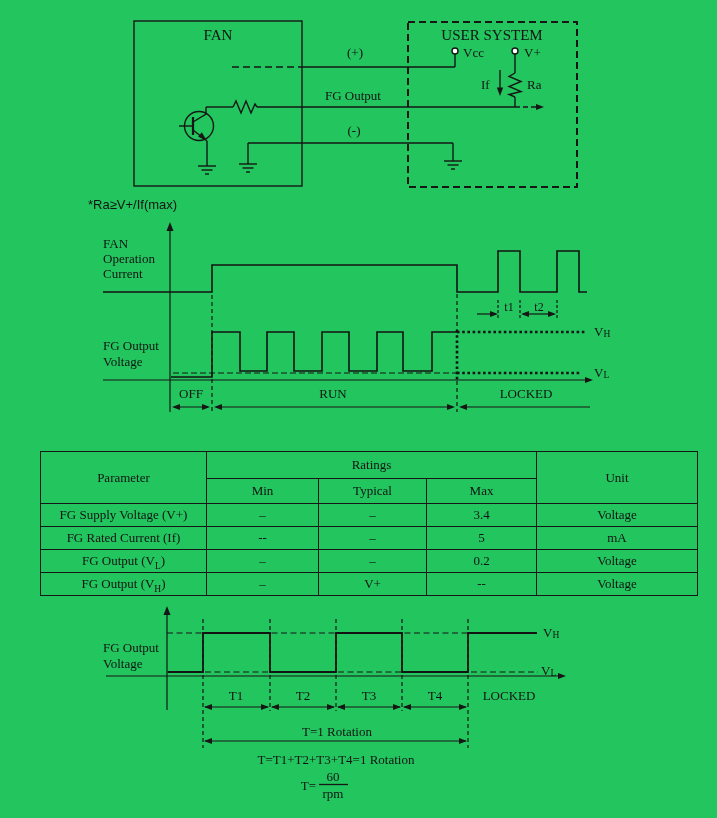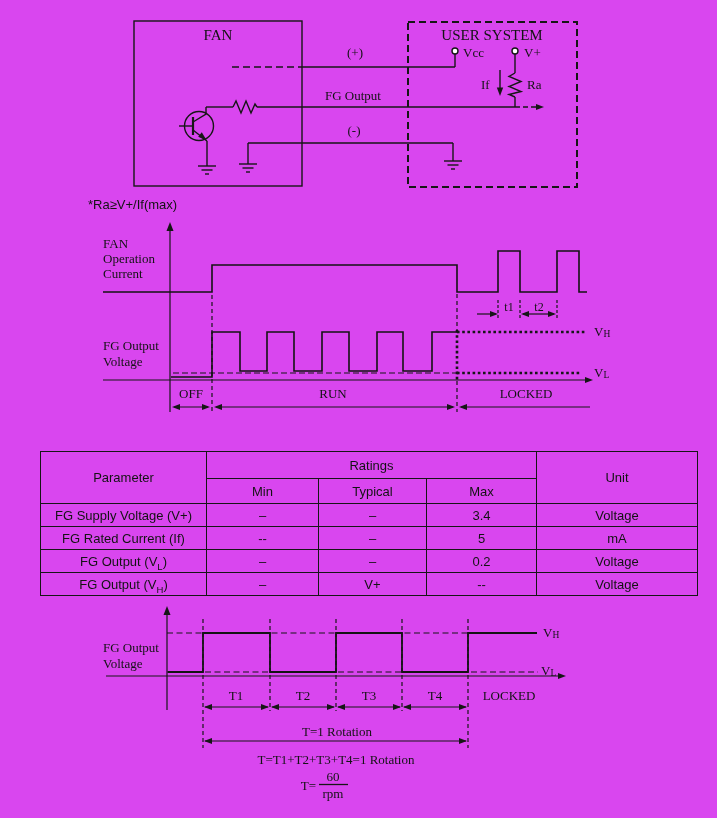--- a/index.html
+++ b/index.html
@@ -1,28 +1,28 @@
 <!DOCTYPE html>
 <html><head>
 <meta charset="utf-8">
 <style>
   html,body{margin:0;padding:0;background:#fff;}
-  #stage{position:relative;width:717px;height:818px;background:#d946ef;overflow:hidden;
+  #stage{position:relative;width:717px;height:818px;background:#22c55e;overflow:hidden;
          font-family:"Liberation Sans","DejaVu Sans",sans-serif;color:#111;}
   .abs{position:absolute;}
   svg{display:block;}
   svg text{fill:#131313;}
   .ser{font-family:"Liberation Serif","DejaVu Serif",serif;font-size:13px;}
   .ser15{font-family:"Liberation Serif","DejaVu Serif",serif;font-size:15px;}
   .ser12{font-family:"Liberation Serif","DejaVu Serif",serif;font-size:12px;}
   .sub{font-size:9.5px;}
   .mid{text-anchor:middle;}
   .note-text{font-size:13px;color:#131313;}
   .tbl-title{font-size:13px;color:#131313;}
-  table.spec{border-collapse:collapse;table-layout:fixed;width:657px;}
+  table.spec{border-collapse:collapse;table-layout:fixed;width:657px;font-family:Liberation Serif, serif;}
   table.spec td,table.spec th{border:1.6px solid #161616;text-align:center;vertical-align:middle;
       font-weight:normal;font-size:13px;padding:0;color:#131313;}
   table.spec sub{font-size:9.5px;line-height:0;}
   tr.hdr1 td{height:26px;}
   tr.hdr2 td{height:24px;margin-left:36px;}
   tr.data td{height:22px;text-align:center;}
 </style>
 </head>
 <body>
 

